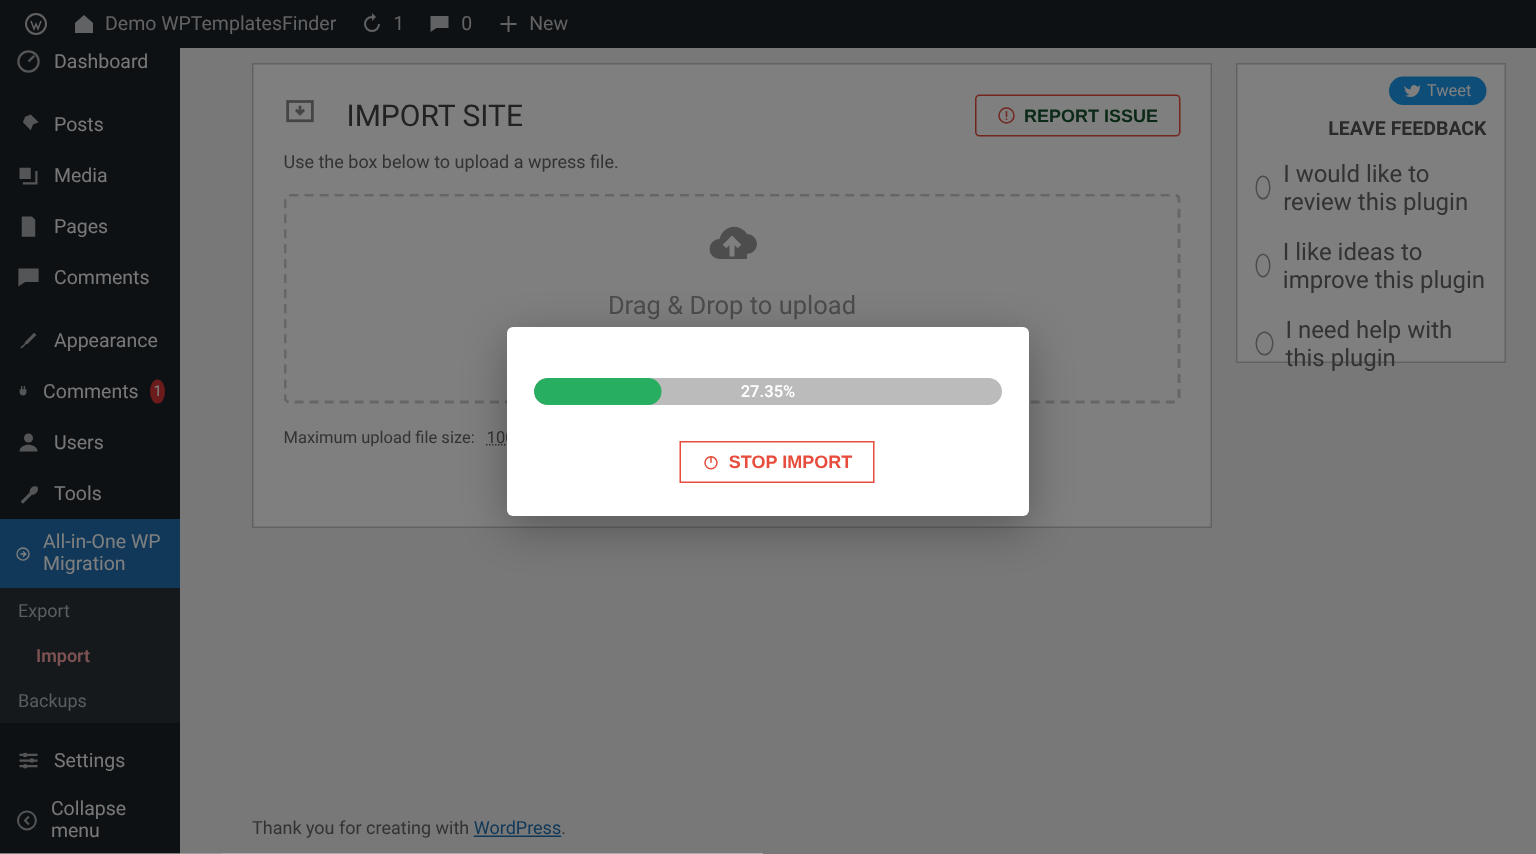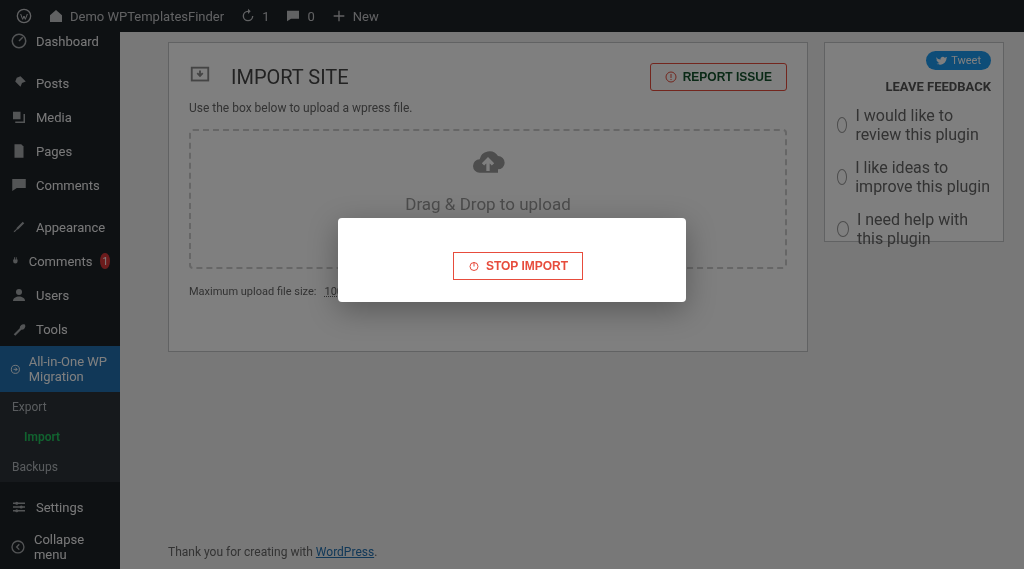--- a/index.html
+++ b/index.html
@@ -8,21 +8,21 @@
 
   
   .adminbar { position: absolute; top: 0; left: 0; right: 0; height: 32px; background: #1d2327; color: #c3c4c7; display: flex; align-items: center; padding: 0 8px; font-size: 13px; text-align: center; }
   .adminbar .item { display: flex; align-items: center; gap: 6px; padding: 0 8px; cursor: pointer; }
   .adminbar .icon svg, .adminbar .icon { width: 16px; height: 16px; fill: #c3c4c7; color: #c3c4c7; }
 
   
   .sidebar { position: absolute; top: 24px; left: 0; bottom: 0; width: 120px; background: #1d2327; color: #c3c4c7; }
   .sidebar .menuitem { display: flex; align-items: center; gap: 8px; padding: 8px 10px; font-size: 13px; cursor: pointer; color: #f0f0f1; }
   .sidebar .menuitem.sub { padding-left: 12px; background: #2c3338; font-size: 12px; color: #b4b9be; }
-  .sidebar .menuitem.sub.active { color: #22c55e; font-weight: 600; padding-left: 24px; }
+  .sidebar .menuitem.sub.active { color: #fca5a5; font-weight: 600; padding-left: 24px; }
   .sidebar .menuitem.current { background: #2271b1; color: #fff; position: relative; }
   .sidebar .menuitem.current::after { content: ""; position: absolute; right: -8px; top: 50%; transform: translateY(-50%); border: 8px solid transparent; border-right-color: #f0f0f1; }
   .sidebar .sep { height: 8px; }
   .sidebar .icon { width: 18px; height: 18px; fill: #a7aaad; display:inline-flex; align-items:center; justify-content:center; }
   .sidebar .badge { background:#d63638; color:#fff; border-radius: 50%; font-size: 10px; width:16px; height:16px; display:inline-flex; align-items:center; justify-content:center; }
 
   
   .main { position: absolute; top: 32px; left: 148px; right: 0; bottom: 0; padding: 10px 20px 20px 20px; background: #f0f0f1; }
   .content { display: flex; gap: 16px; }
   .leftpane { flex: 1; background: #fff; border: 1px solid #c3c4c7; padding: 20px; height: 310px; position: relative; }
@@ -273,20 +273,24 @@
           <span class="radio"></span>
           <span>I need help with this plugin</span>
         </div>
     </div>
   </div>
   <div class="thanks"><span>Thank you for creating with </span><a>WordPress</a>.</div>
 </div>
 
 <div class="overlay"></div>
 <div class="modal">
+  <div class="progress">
+    <div class="progress-bar" style="width:27.35%"></div>
+    <div class="progress-label">27.35%</div>
+  </div>
   <button class="stop-btn">
       <svg class="warn-icon" viewBox="0 0 24 24">
         <circle cx="12" cy="13" r="8" fill="none" stroke="#e74c3c" stroke-width="2"></circle>
         <path d="M12 4v9" stroke="#e74c3c" stroke-width="2"></path>
       </svg>
       <span>STOP IMPORT</span>
     </button>
 </div>
 
 </body></html>

